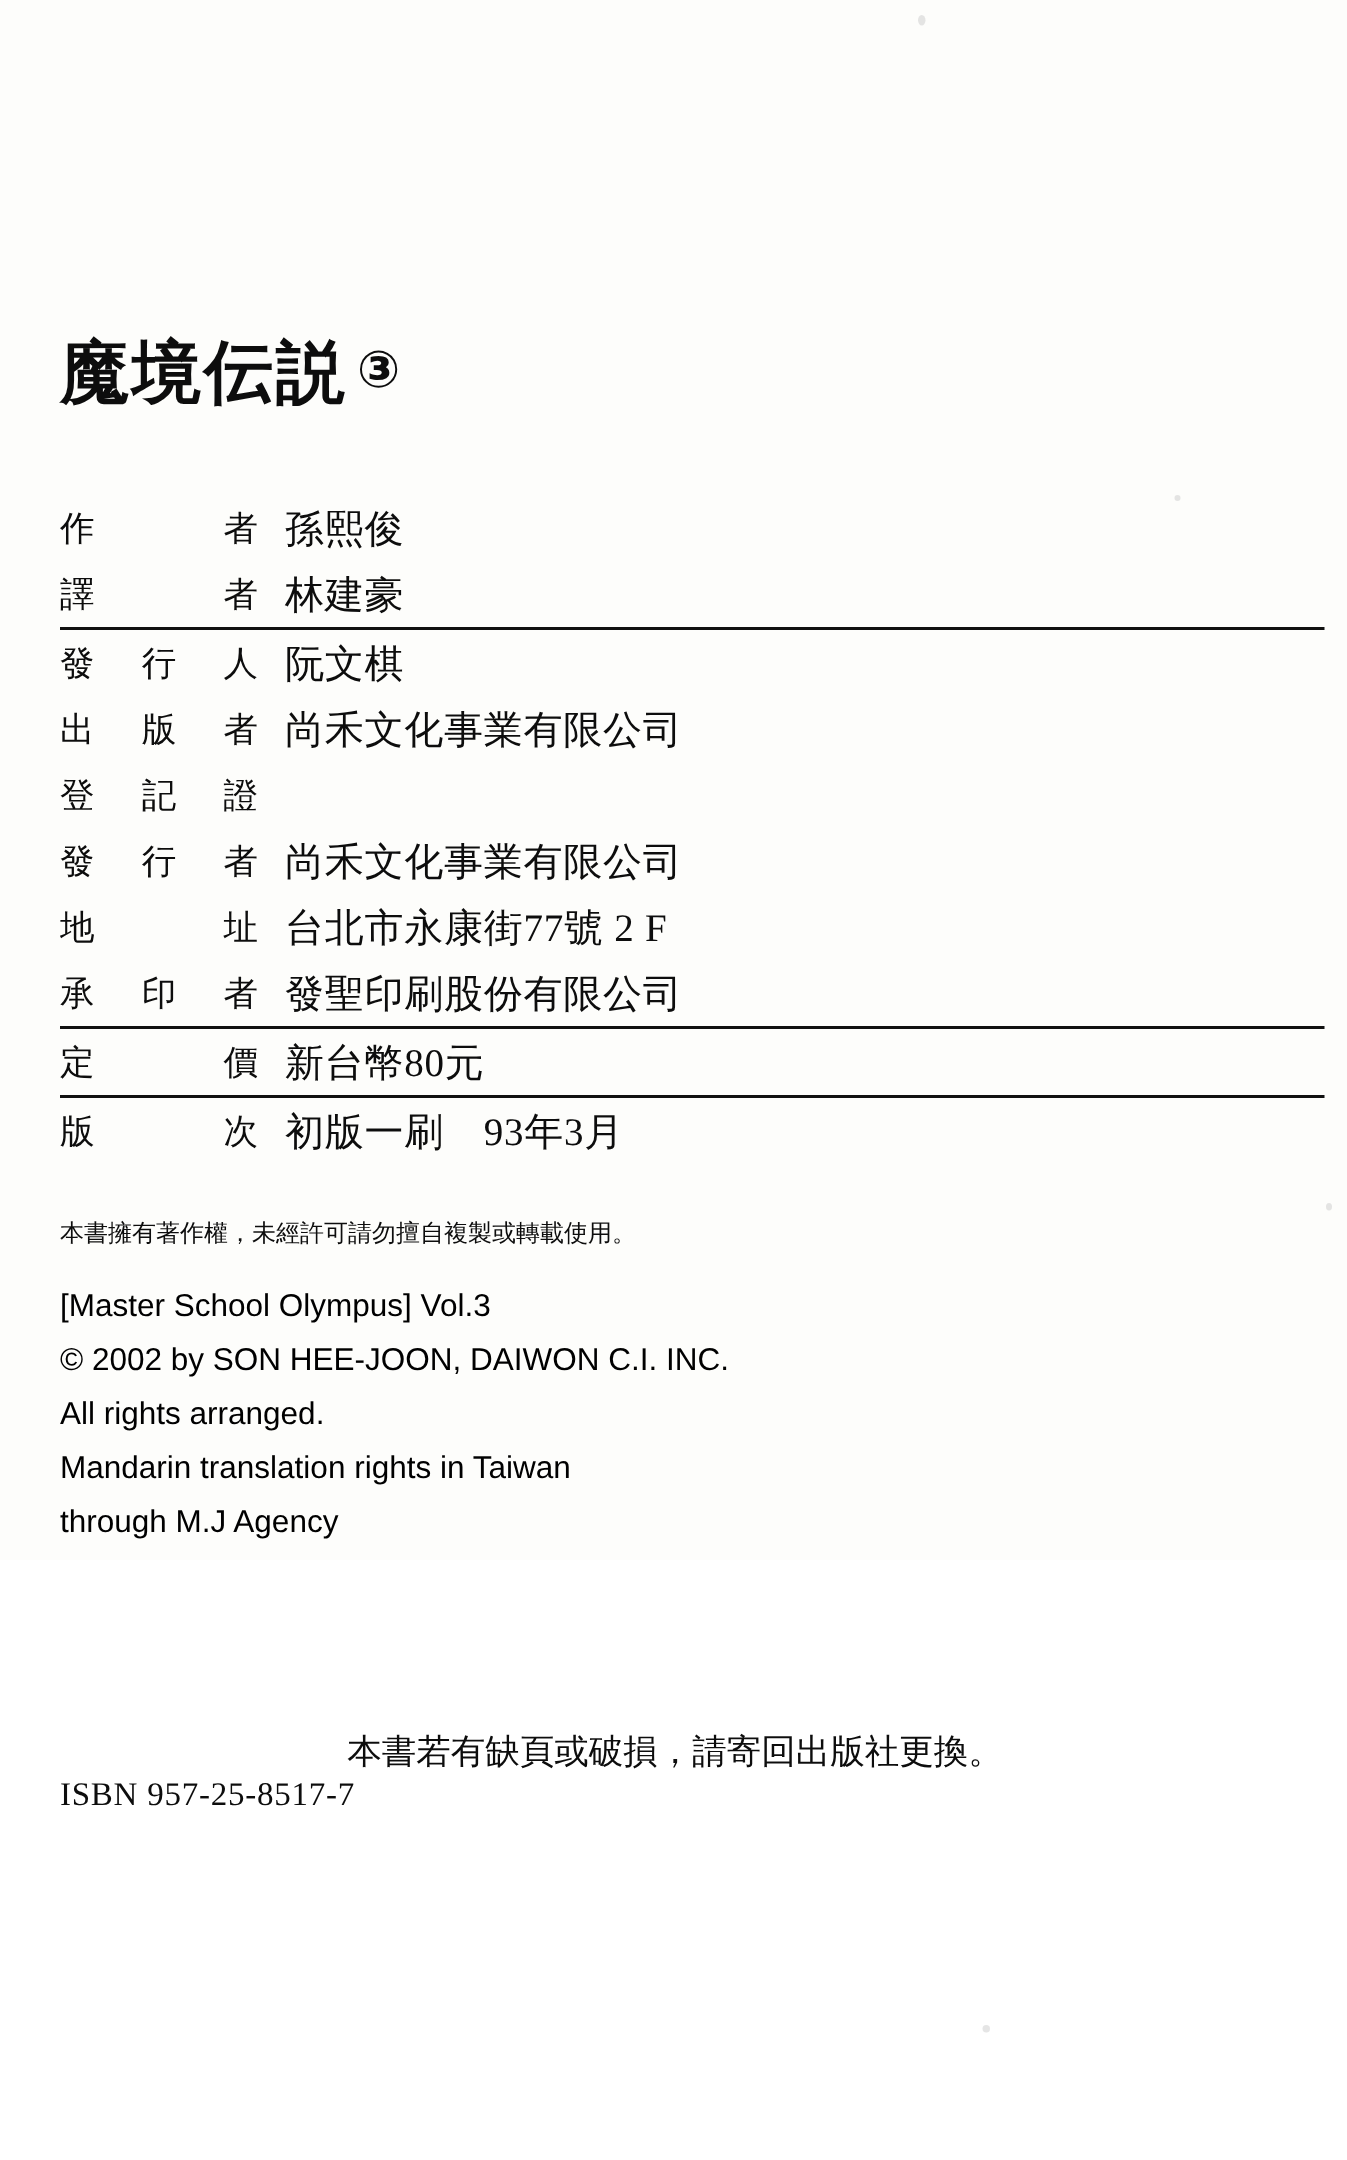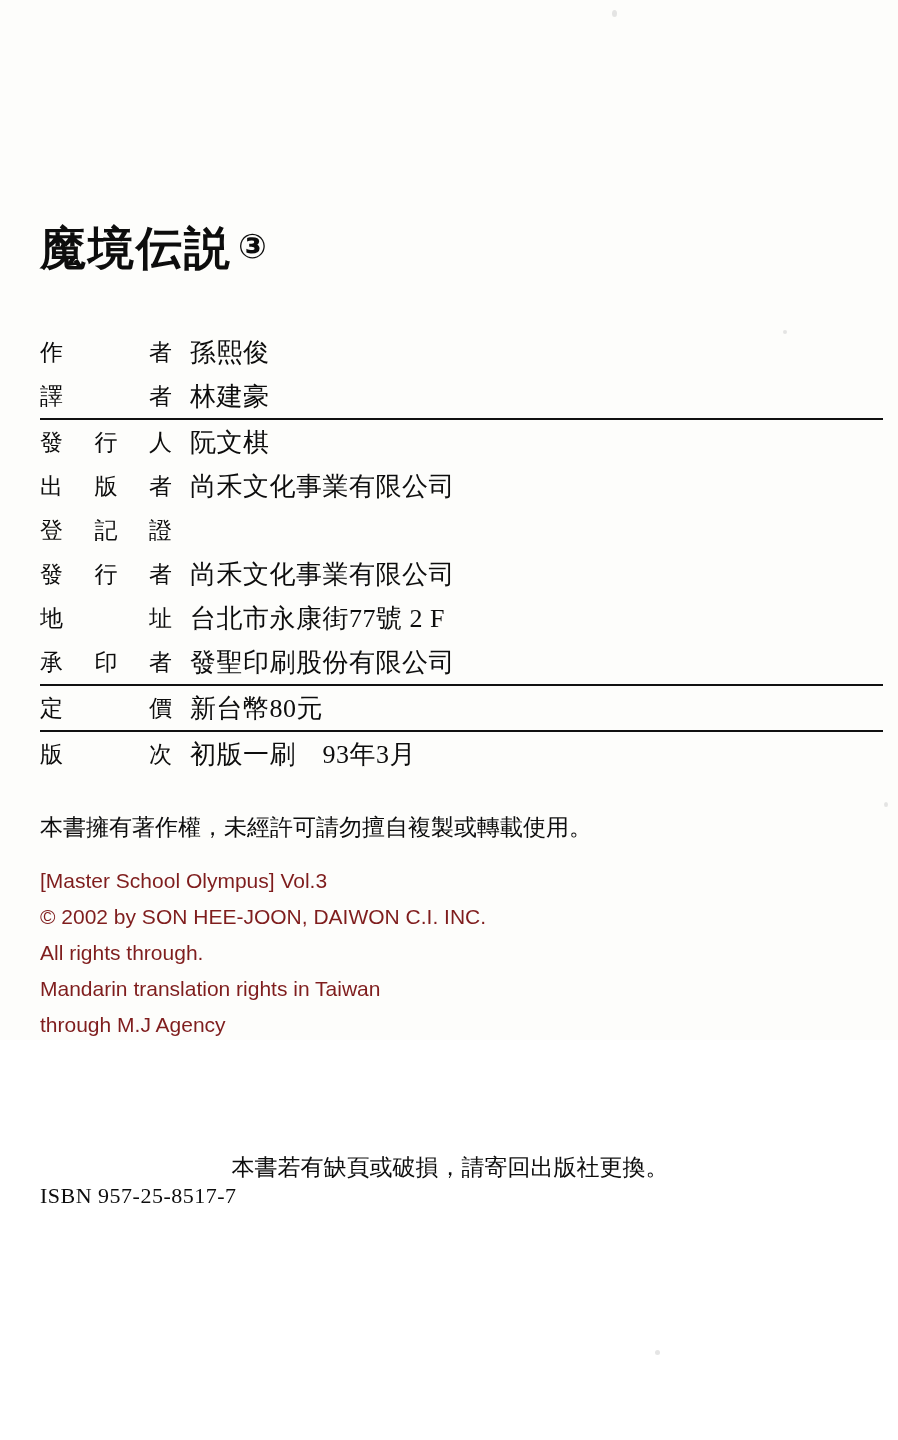--- a/index.html
+++ b/index.html
@@ -85,29 +85,29 @@
   }
 
   .notice {
     position: absolute;
     left: 40px;
     top: 812px;
     width: 820px;
   }
   .notice-cn {
     font-family: "DejaVu Sans", sans-serif;
-    font-size: 23px;
+    font-size: 16px;
     margin-bottom: 20px;
     white-space: nowrap;
   }
   .eng {
     font-family: "Liberation Sans", sans-serif;
     font-size: 21px;
     line-height: 36px;
-    color: #7f1d1d;
+    color: #000000;
   }
   .eng div { white-space: nowrap; }
 
   .footer {
     position: absolute;
     left: 40px;
     top: 1152px;
     width: 820px;
   }
   .footer-cn {
@@ -229,21 +229,21 @@
       <div class="value">初版一刷　93年3月</div>
     </div>
 
   </div>
 
   <div class="notice">
     <div class="notice-cn">本書擁有著作權，未經許可請勿擅自複製或轉載使用。</div>
     <div class="eng">
       <div>[Master School Olympus] Vol.3</div>
       <div>© 2002 by SON HEE-JOON, DAIWON C.I. INC.</div>
-      <div>All rights through.</div>
+      <div>All rights arranged.</div>
       <div>Mandarin translation rights in Taiwan</div>
       <div>through M.J Agency</div>
     </div>
   </div>
 
   <div class="footer">
     <div class="footer-cn">本書若有缺頁或破損，請寄回出版社更換。</div>
     <div class="isbn">ISBN 957-25-8517-7</div>
   </div>
 

